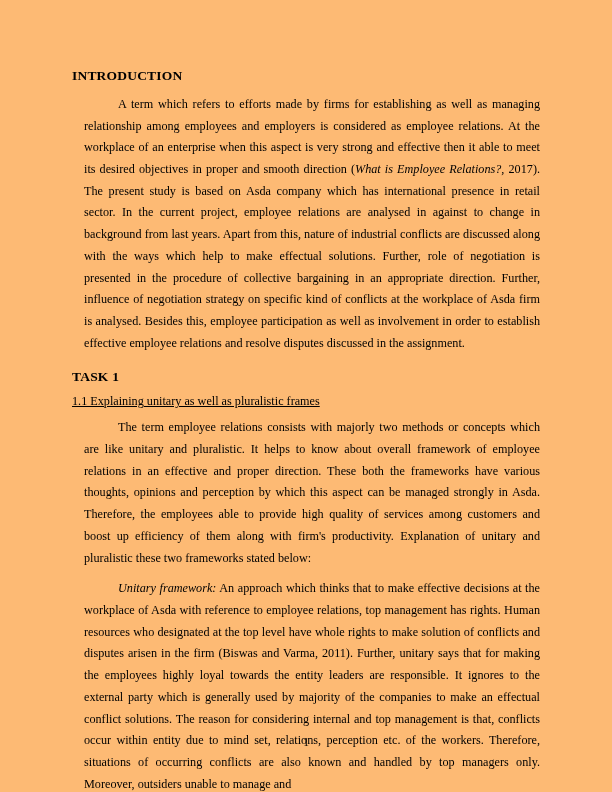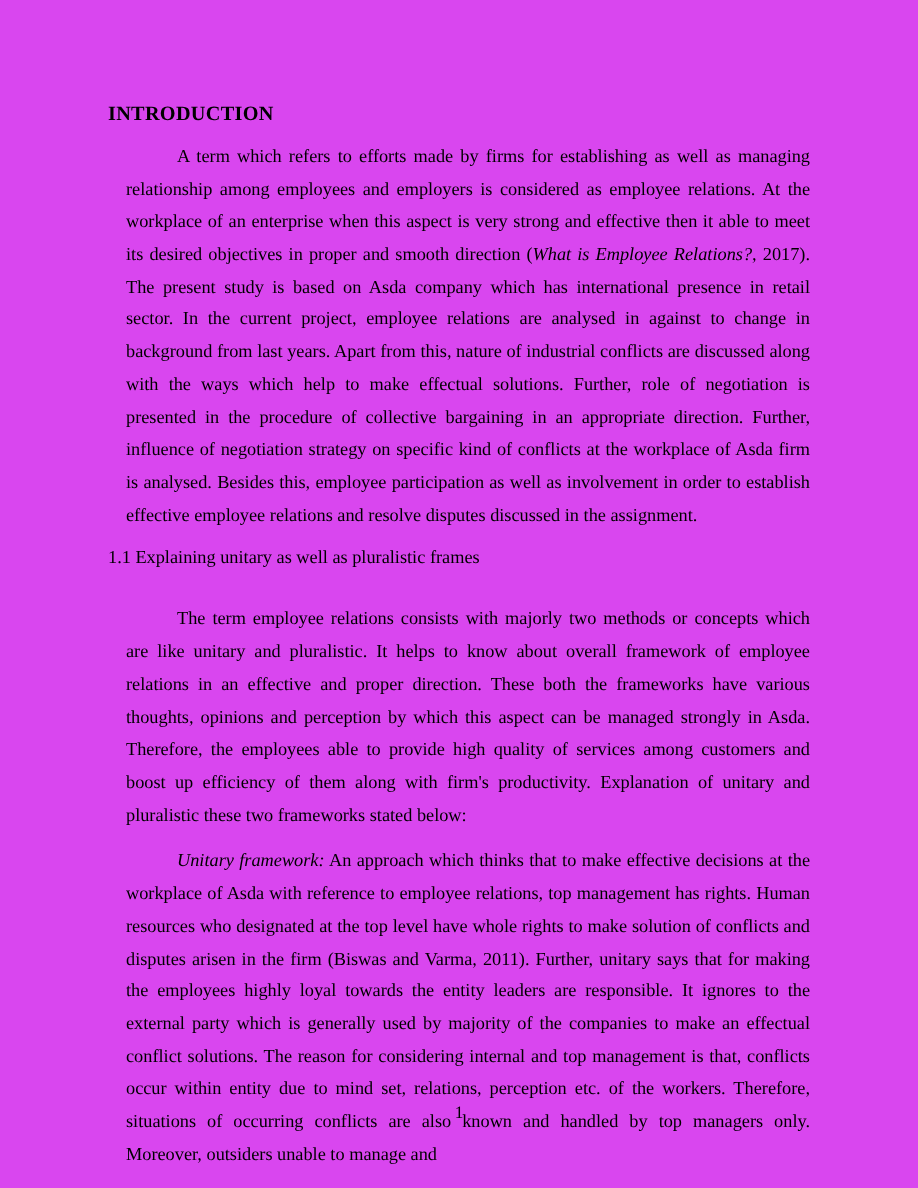--- a/index.html
+++ b/index.html
@@ -12,39 +12,40 @@
     height: 792px;
     font-family: "Liberation Serif", serif;
     color: #000000;
   }
   .page {
     position: relative;
     width: 612px;
     height: 792px;
     box-sizing: border-box;
     padding: 68px 40px 40px 72px;
-    background: #d946ef;
+    background: #fdba74;
   }
   .doc-body {
     width: 468px;
   }
   h1.heading {
     font-family: "Liberation Serif", serif;
     font-size: 13.5px;
     font-weight: bold;
     margin: 0 0 9px 0;
     letter-spacing: 0.2px;
     line-height: 1.25;
   }
   h1.heading.spaced-top {
     margin-top: 14px;
   }
   .subheading {
     font-size: 12.2px;
-    margin: 0 0 23px 0;
+    text-decoration: underline;
+    margin: 0 0 7px 0;
     line-height: 1.3;
   }
   p.para {
     font-size: 12.2px;
     line-height: 1.78;
     text-align: justify;
     margin: 0 0 9px 12px;
     text-indent: 34px;
     hyphens: none;
   }
@@ -68,20 +69,21 @@
 </head>
 <body>
 
 <div class="page">
   <div class="doc-body">
 
     <h1 class="heading">INTRODUCTION</h1>
 
     <p class="para"><span>A term which refers to efforts made by firms for establishing as well as managing relationship among employees and employers is considered as employee relations. At the workplace of an enterprise when this aspect is very strong and effective then it able to meet its desired objectives in proper and smooth direction (</span><span class="italic">What is Employee Relations?</span><span>, 2017). The present study is based on Asda company which has international presence in retail sector. In the current project, employee relations are analysed in against to change in background from last years. Apart from this, nature of industrial conflicts are discussed along with the ways which help to make effectual solutions. Further, role of negotiation is presented in the procedure of collective bargaining in an appropriate direction. Further, influence of negotiation strategy on specific kind of conflicts at the workplace of Asda firm is analysed. Besides this, employee participation as well as involvement in order to establish effective employee relations and resolve disputes discussed in the assignment.</span></p>
 
+    <h1 class="heading spaced-top">TASK 1</h1>
 
     <div class="subheading">1.1 Explaining unitary as well as pluralistic frames</div>
 
     <p class="para"><span>The term employee relations consists with majorly two methods or concepts which are like unitary and pluralistic. It helps to know about overall framework of employee relations in an effective and proper direction. These both the frameworks have various thoughts, opinions and perception by which this aspect can be managed strongly in Asda. Therefore, the employees able to provide high quality of services among customers and boost up efficiency of them along with firm's productivity. Explanation of unitary and pluralistic these two frameworks stated below:</span></p>
 
     <p class="para"><span class="bold-italic">Unitary framework:</span><span> An approach which thinks that to make effective decisions at the workplace of Asda with reference to employee relations, top management has rights. Human resources who designated at the top level have whole rights to make solution of conflicts and disputes arisen in the firm (Biswas and Varma, 2011). Further, unitary says that for making the employees highly loyal towards the entity leaders are responsible. It ignores to the external party which is generally used by majority of the companies to make an effectual conflict solutions. The reason for considering internal and top management is that, conflicts occur within entity due to mind set, relations, perception etc. of the workers. Therefore, situations of occurring conflicts are also known and handled by top managers only. Moreover, outsiders unable to manage and</span></p>
 
   </div>
 
   <div class="page-number">1</div>

